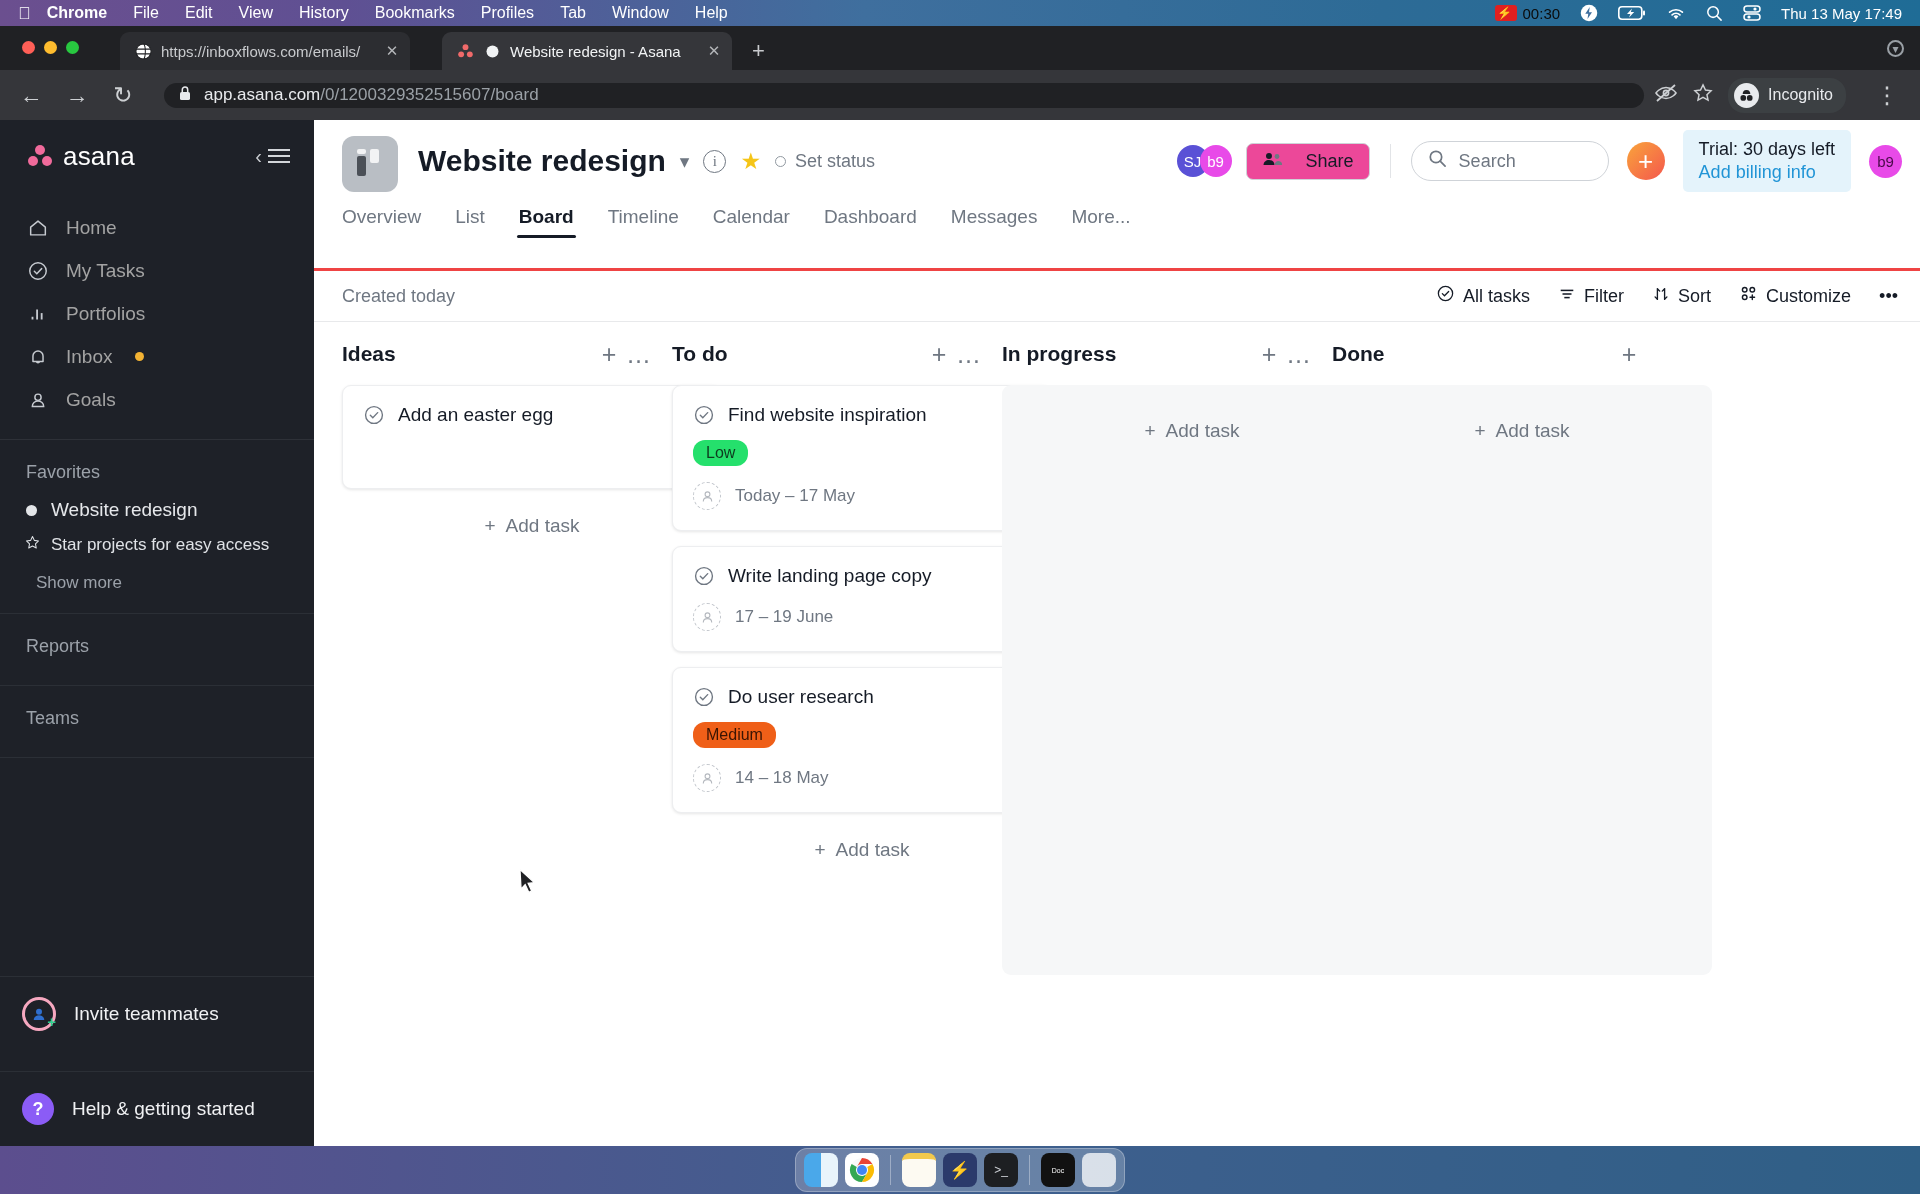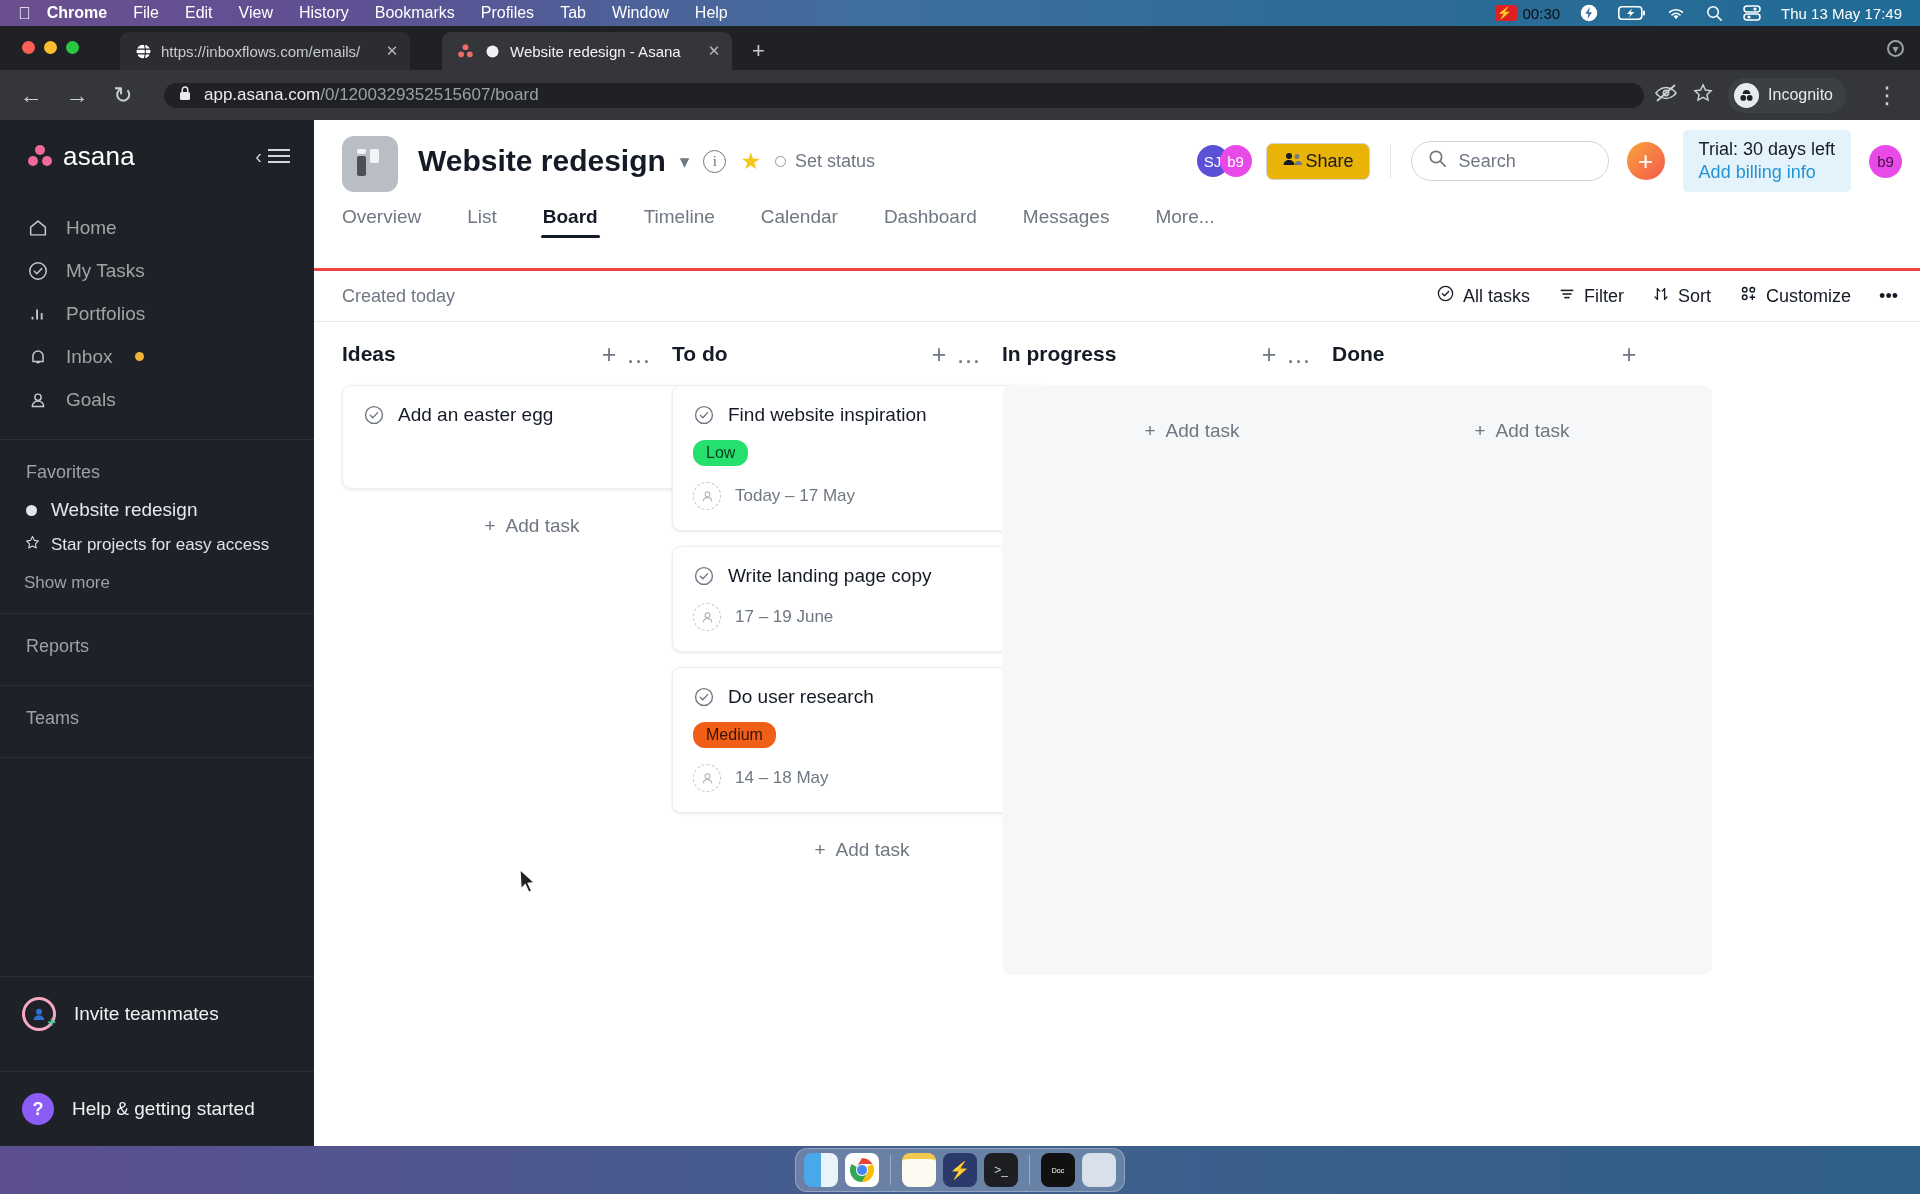--- a/index.html
+++ b/index.html
@@ -78,21 +78,21 @@
   .collapse { display: flex; align-items: center; gap: 4px; color: #c9ccd1; }
   .nav { padding-top: 14px; }
   .nav-item { display: flex; align-items: center; gap: 16px; height: 43px; padding-left: 26px; color: #a3a3a3; font-size: 19px; }
   .nav-item .ic { width: 24px; display: inline-flex; align-items: center; justify-content: center; }
   .dot-orange { width: 9px; height: 9px; border-radius: 50%; background: #f2b233; display: inline-block; margin-left: 7px; }
   .sb-divider { height: 1px; background: #2e3138; margin: 18px 0 0 0; }
   .sb-section { color: #9ba1a9; font-size: 18px; padding: 22px 0 8px 26px; }
   .fav-item { display: flex; align-items: center; gap: 14px; padding-left: 26px; height: 38px; font-size: 19px; color: #e6e8eb; }
   .fav-dot { width: 11px; height: 11px; border-radius: 50%; background: #e3e5e8; display: inline-block; }
   .fav-sub { display: flex; align-items: center; gap: 10px; padding-left: 24px; height: 32px; font-size: 17px; color: #dfe2e6; }
-  .showmore { color: #9ba1a9; font-size: 17px; padding: 12px 0 0 24px; }
+  .showmore { color: #9ba1a9; font-size: 17px; padding: 12px 0 0 36px; }
   .sb-line { height: 1px; background: #2b2f36; margin-top: 20px; }
   .sb-bottom { position: absolute; bottom: 0; left: 0; width: 314px; }
   .sb-bottom-item { display: flex; align-items: center; gap: 18px; padding-left: 22px; height: 74px; font-size: 19px; color: #f0f1f3; }
   .invite-ico { width: 34px; height: 34px; border-radius: 50%; border: 3px solid #f6a8c0; display: flex; align-items: center; justify-content: center; position: relative; }
   .invite-ico .plus { position: absolute; right: -3px; bottom: -2px; color: #2ecf8f; font-size: 15px; font-weight: bold; }
   .help-ico { width: 32px; height: 32px; border-radius: 50%; background: #8b5cf6; color: #fff; display: flex; align-items: center; justify-content: center; font-size: 18px; font-weight: bold; }
 
   
   .main { position: absolute; left: 314px; top: 0; width: 1606px; height: 1026px; background: #fff; }
   .proj-header { padding: 16px 0 0 28px; display: flex; align-items: flex-start; }
@@ -100,31 +100,31 @@
   .proj-icon .b1 { position: absolute; left: 15px; top: 20px; width: 9px; height: 20px; background: #4b5057; border-radius: 2px; }
   .proj-icon .b2 { position: absolute; left: 28px; top: 13px; width: 9px; height: 14px; background: #f2f3f4; border-radius: 2px; }
   .proj-icon .b3 { position: absolute; left: 15px; top: 13px; width: 9px; height: 5px; background: #f2f3f4; border-radius: 2px; }
   .proj-title-row { display: flex; align-items: center; gap: 14px; margin-left: 20px; margin-top: 8px; }
   .proj-title { font-size: 30px; font-weight: bold; color: #151b26; }
   .chev { color: #6f7782; font-size: 19px; }
   .info-circle { width: 23px; height: 23px; border-radius: 50%; border: 1.6px solid #6f7782; color: #6f7782; font-size: 15px; display: flex; align-items: center; justify-content: center; font-family: "Liberation Serif", serif; }
   .star { color: #f5c518; font-size: 23px; }
   .set-status { display: flex; align-items: center; gap: 9px; color: #6f7782; font-size: 18px; }
   .circle-sm { width: 11px; height: 11px; border-radius: 50%; border: 1.6px solid #9199a1; display: inline-block; }
-  .tabs { display: flex; align-items: flex-end; gap: 12px; padding-left: 28px; margin-top: 14px; }
+  .tabs { display: flex; align-items: flex-end; gap: 0; padding-left: 28px; margin-top: 14px; }
   .vtab { font-size: 19px; color: #6f7782; padding: 0 17px 10px 17px; position: relative; }
   .vtab:first-child { padding-left: 0; }
   .vtab.sel { color: #151b26; font-weight: bold; }
   .vtab.sel:after { content: ""; position: absolute; left: 15px; right: 15px; bottom: 0; height: 3px; background: #151b26; border-radius: 2px; }
   .hdr-right { position: absolute; right: 18px; top: 10px; display: flex; align-items: center; gap: 0; }
   .avatars { display: flex; align-items: center; }
   .av { width: 32px; height: 32px; border-radius: 50%; color: #fff; font-size: 15px; display: flex; align-items: center; justify-content: center; font-weight: 500; }
   .av.sj { background: #5a51d6; }
   .av.b9 { background: #e84ae8; margin-left: -9px; }
-  .share-btn { display: flex; align-items: center; gap: 4px; border: 1px solid #cfd3d8; border-radius: 7px; padding: 7px 15px; font-size: 18px; color: #151b26; margin-left: 14px; background: #eab308; }
+  .share-btn { display: flex; align-items: center; gap: 24px; border: 1px solid #cfd3d8; border-radius: 7px; padding: 7px 15px; font-size: 18px; color: #151b26; margin-left: 14px; background: #ec4899; }
   .vdiv { width: 1px; height: 34px; background: #e2e4e7; margin: 0 20px; }
   .searchbox { display: flex; align-items: center; gap: 12px; width: 198px; height: 40px; border: 1px solid #cfd3d8; border-radius: 20px; padding: 0 16px; color: #6f7782; font-size: 18px; }
   .plus-btn { width: 38px; height: 38px; border-radius: 50%; background: linear-gradient(135deg,#f9a43b,#f4574d); color: #fff; display: flex; align-items: center; justify-content: center; font-size: 26px; margin-left: 18px; }
   .trial { margin-left: 18px; background: #e4f3fb; border-radius: 5px; padding: 9px 16px; display: flex; flex-direction: column; gap: 2px; }
   .trial .t1 { color: #151b26; font-size: 18px; }
   .trial .t2 { color: #2094d6; font-size: 18px; }
   .av-right { width: 33px; height: 33px; border-radius: 50%; background: #e84ae8; color: #4a0a4a; font-size: 15px; display: flex; align-items: center; justify-content: center; margin-left: 18px; }
 
   .toolbar { position: absolute; top: 148px; left: 0; width: 1606px; height: 54px; border-top: 3px solid #ef4444; border-bottom: 1px solid #e8e9eb; display: flex; align-items: center; }
   .created { padding-left: 28px; color: #6f7782; font-size: 18px; }

